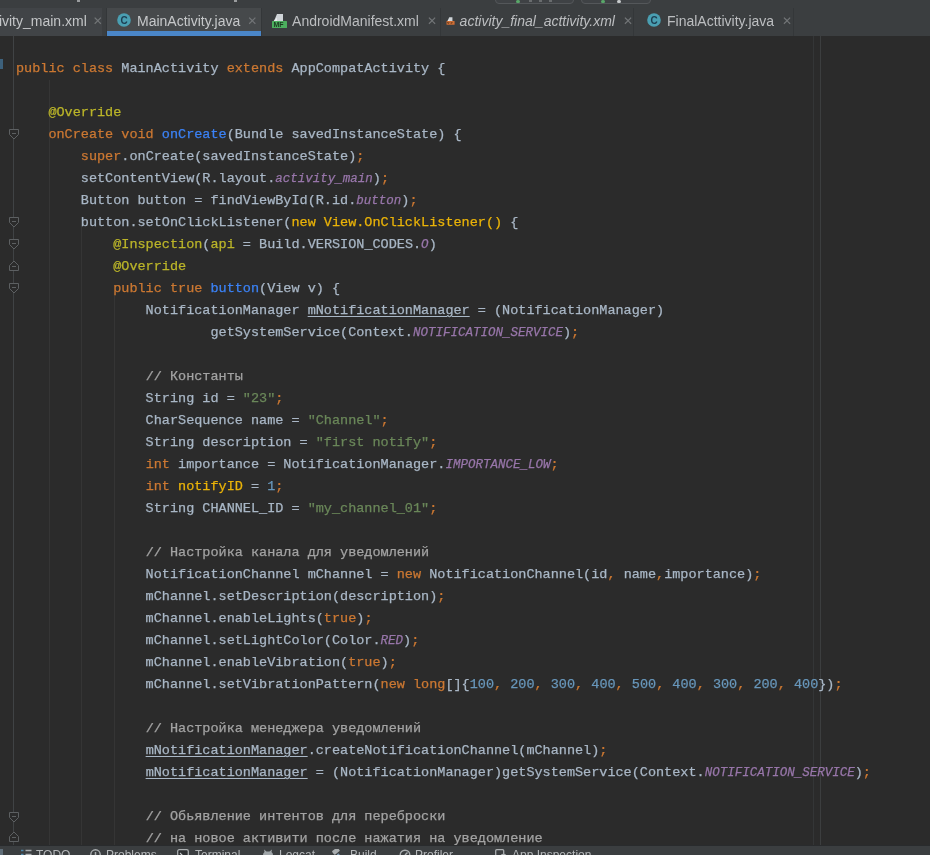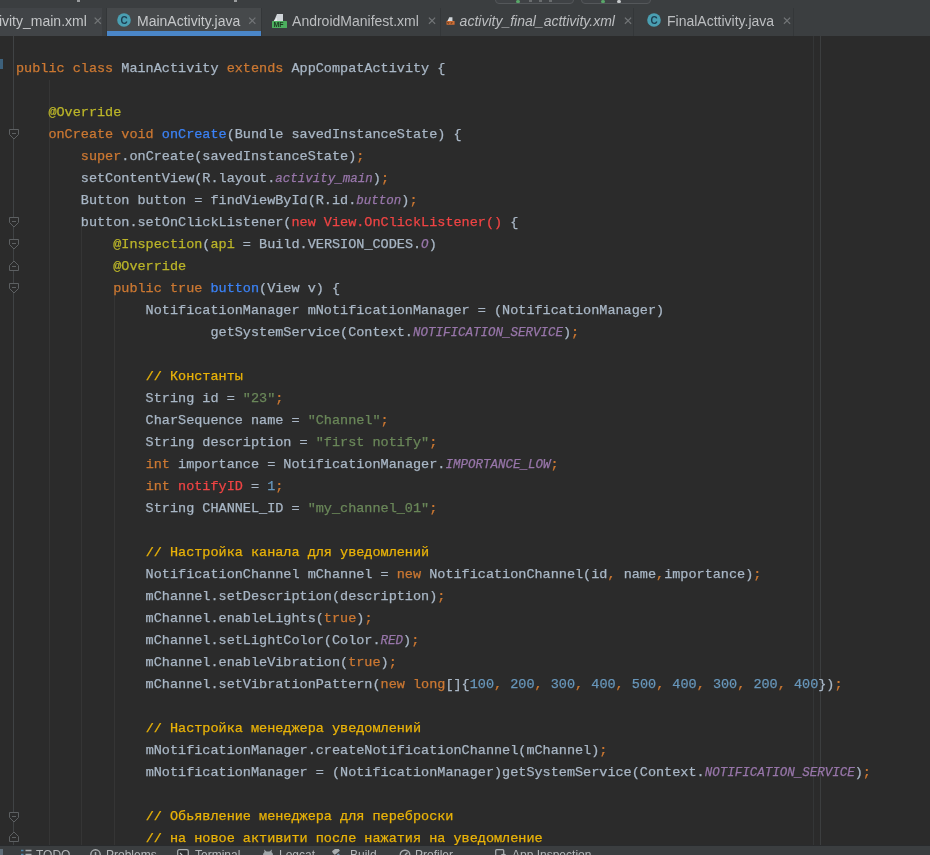--- a/index.html
+++ b/index.html
@@ -18,25 +18,25 @@
   #underline{position:absolute;left:107px;top:23px;width:154px;height:5px;background:#4a86c8;}
   
   #editor{position:absolute;left:0;top:36px;width:930px;height:809px;background:#2b2b2b;padding-left:28px;}
   .vline{position:absolute;top:0;width:1px;height:809px;}
   pre{position:absolute;left:16px;top:22px;margin:0;font-family:"Liberation Mono",monospace;font-size:13.5px;line-height:22px;color:#a9b7c6;-webkit-text-stroke:0.25px;}
   .k{color:#cc7832;}
   .m{color:#3b82f6;}
   .a{color:#bbb529;}
   .s{color:#6a8759;}
   .n{color:#6897bb;}
-  .c{color:#eab308;}
+  .c{color:#a3a3a3;}
   .f{color:#9876aa;font-style:italic;font-size:12.5px;letter-spacing:0;}
   .p{color:#cc7832;}
-  .d{color:#ef4444;}
-  .u{text-underline-offset:2px;margin-top:27px;}
+  .d{color:#eab308;}
+  .u{text-decoration:underline;text-underline-offset:2px;margin-top:27px;}
   
   #statusbar{position:absolute;left:0;top:845px;width:930px;height:10px;background:#3b3e40;border-top:1px solid #292b2d;overflow:hidden;font-family:"Liberation Sans",sans-serif;font-size:12px;color:#b5b8ba;}
   .sbi{position:absolute;top:2px;white-space:nowrap;}
 </style>
 </head>
 <body>
 
 <div id="topstrip">
   <div class="topbox" style="left:495px;width:79px;"></div>
   <div class="topbox" style="left:581px;width:70px;"></div>
@@ -162,21 +162,21 @@
                 mChannel.setDescription(description)<span class="p">;</span>
                 mChannel.enableLights(<span class="k">true</span>)<span class="p">;</span>
                 mChannel.setLightColor(Color.<span class="f">RED</span>)<span class="p">;</span>
                 mChannel.enableVibration(<span class="k">true</span>)<span class="p">;</span>
                 mChannel.setVibrationPattern(<span class="k">new long</span>[]{<span class="n">100</span><span class="p">,</span> <span class="n">200</span><span class="p">,</span> <span class="n">300</span><span class="p">,</span> <span class="n">400</span><span class="p">,</span> <span class="n">500</span><span class="p">,</span> <span class="n">400</span><span class="p">,</span> <span class="n">300</span><span class="p">,</span> <span class="n">200</span><span class="p">,</span> <span class="n">400</span>})<span class="p">;</span>
 
                 <span class="c">// Настройка менеджера уведомлений</span>
                 <span class="u">mNotificationManager</span>.createNotificationChannel(mChannel)<span class="p">;</span>
                 <span class="u">mNotificationManager</span> = (NotificationManager)getSystemService(Context.<span class="f">NOTIFICATION_SERVICE</span>)<span class="p">;</span>
 
-                <span class="c">// Обьявление менеджера для переброски</span>
+                <span class="c">// Обьявление интентов для переброски</span>
                 <span class="c">// на новое активити после нажатия на уведомление</span></pre>
 </div>
 
 <div id="statusbar">
   <div style="position:absolute;left:0;top:3px;width:3px;height:7px;background:#5f6d78;"></div>
   <svg class="sbi" style="left:21px;top:3px;" width="11" height="10" viewBox="0 0 11 10">
       <g stroke="#4e86a8" stroke-width="1.6">
         <path d="M0 1.5 h2.5 M0 5.5 h2.5 M0 9.5 h2.5"></path>
       </g>
       <g stroke="#a9adaf" stroke-width="1.6">

